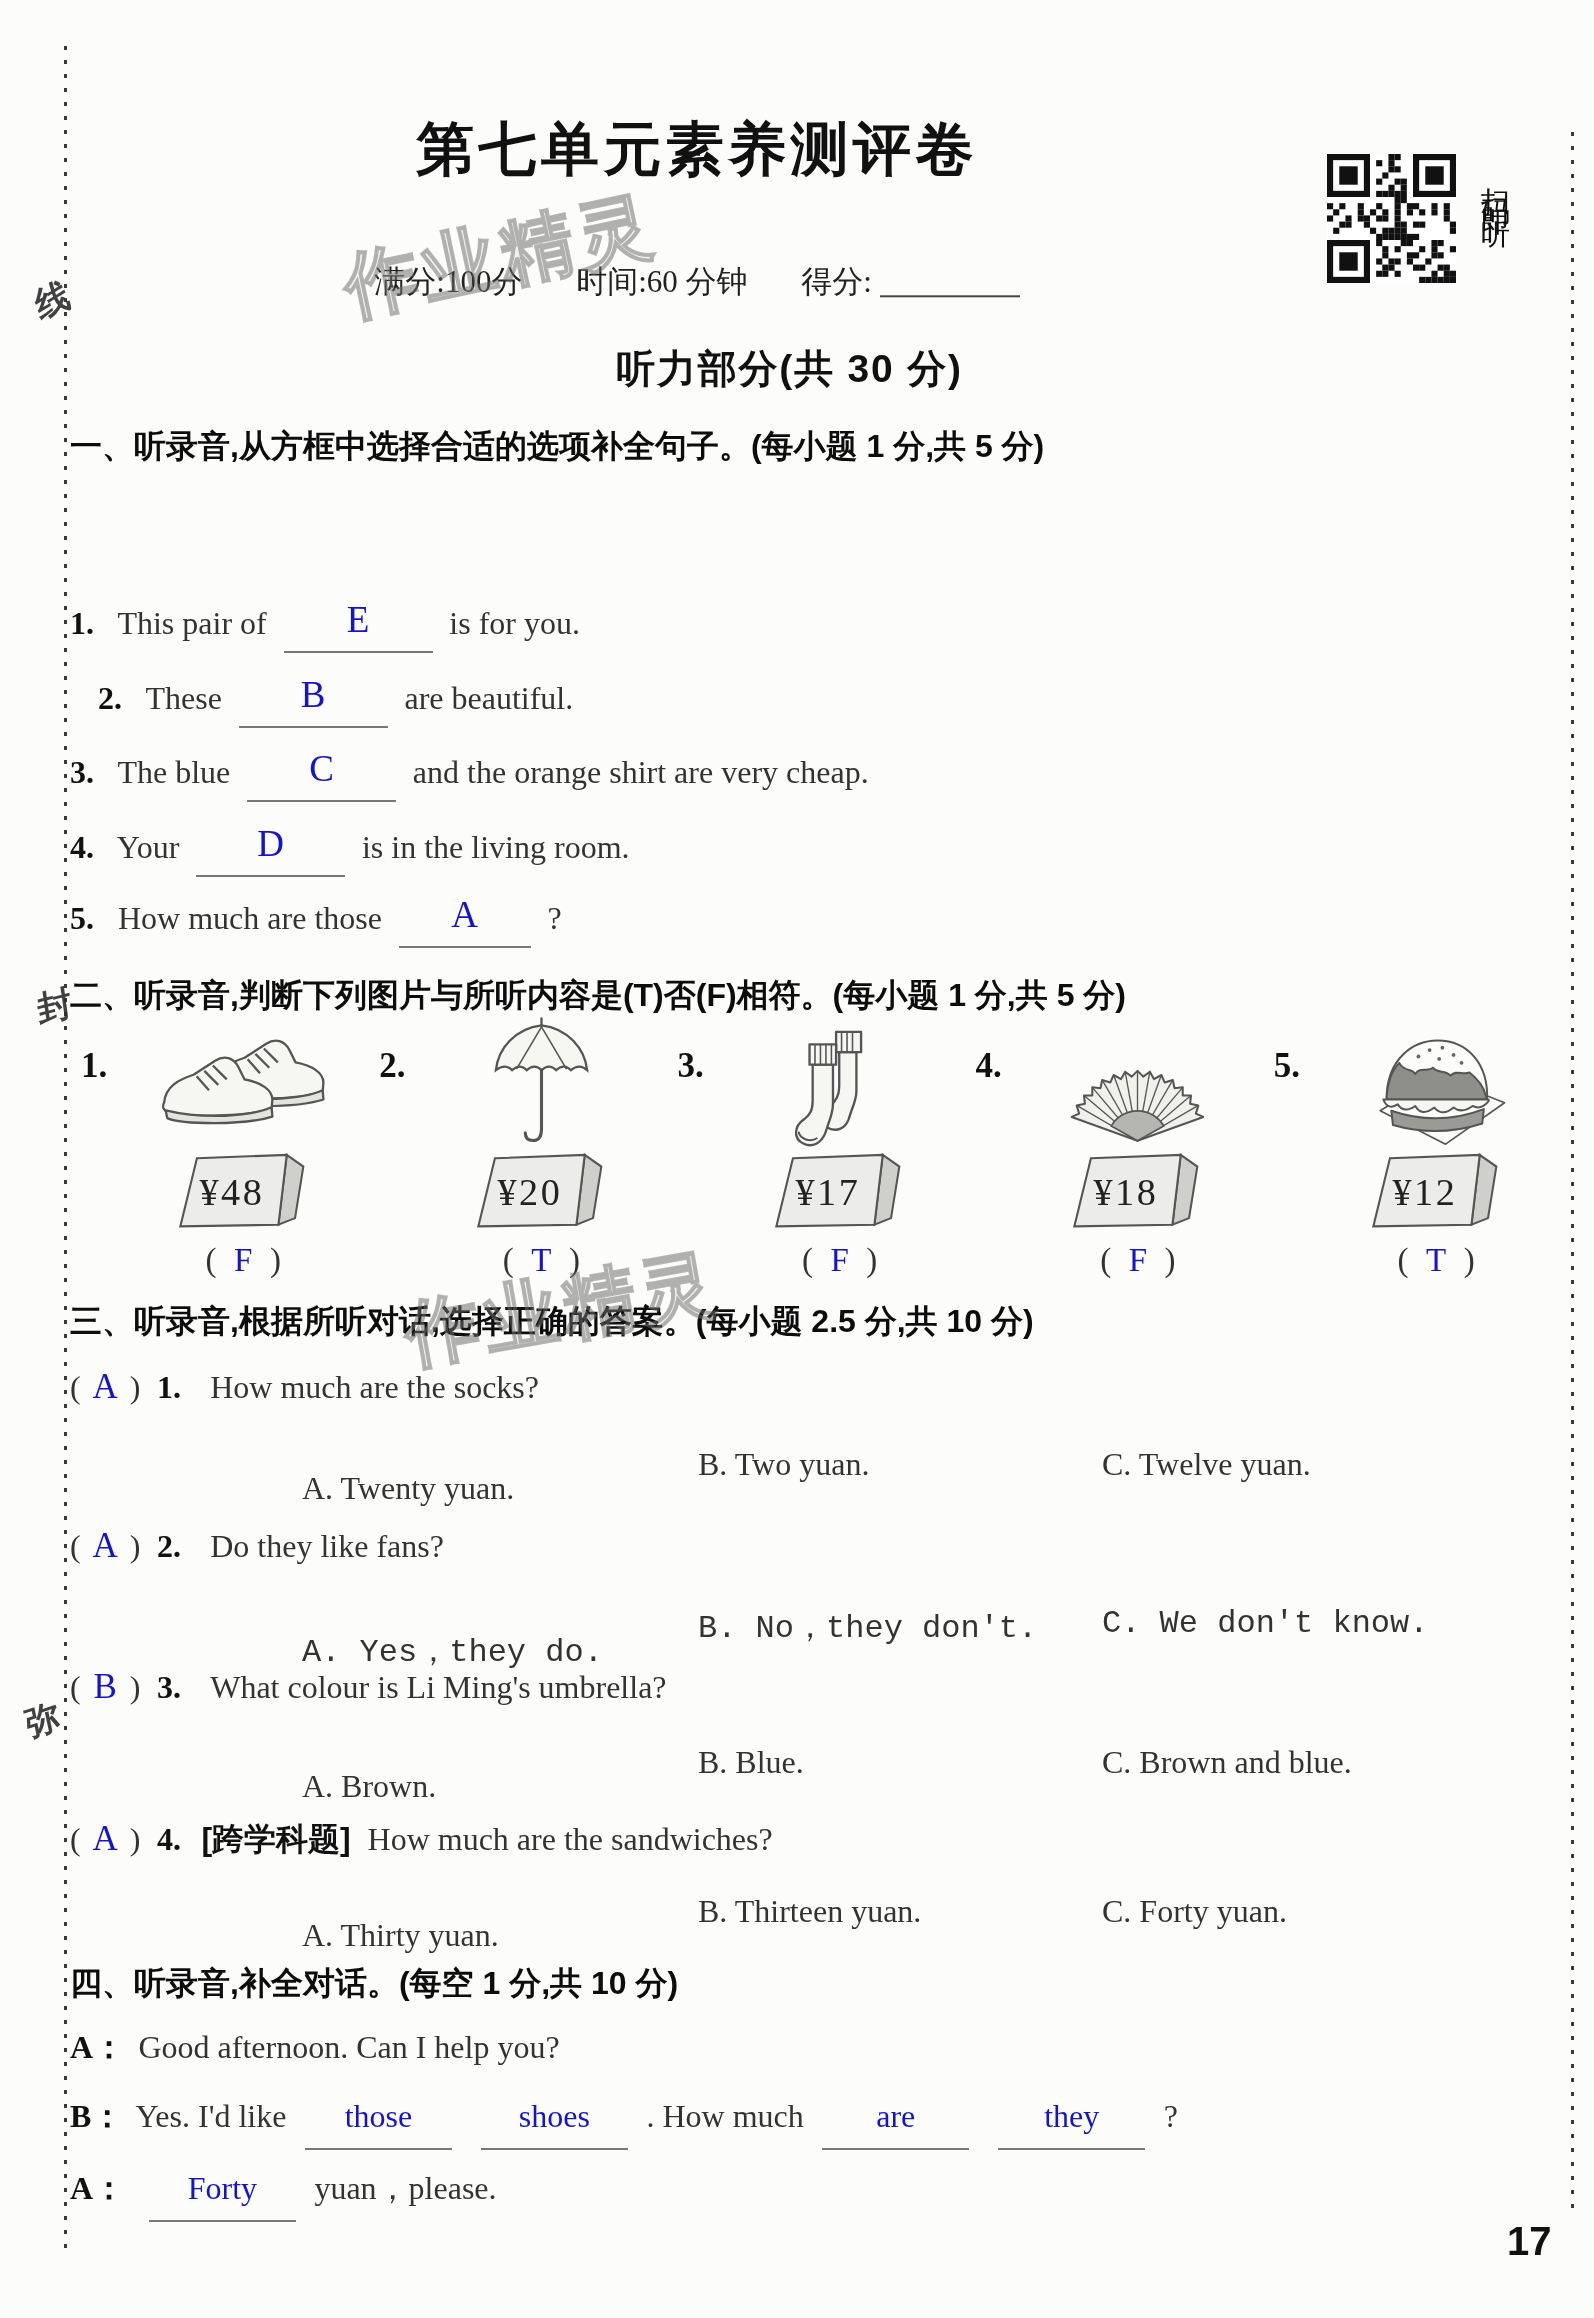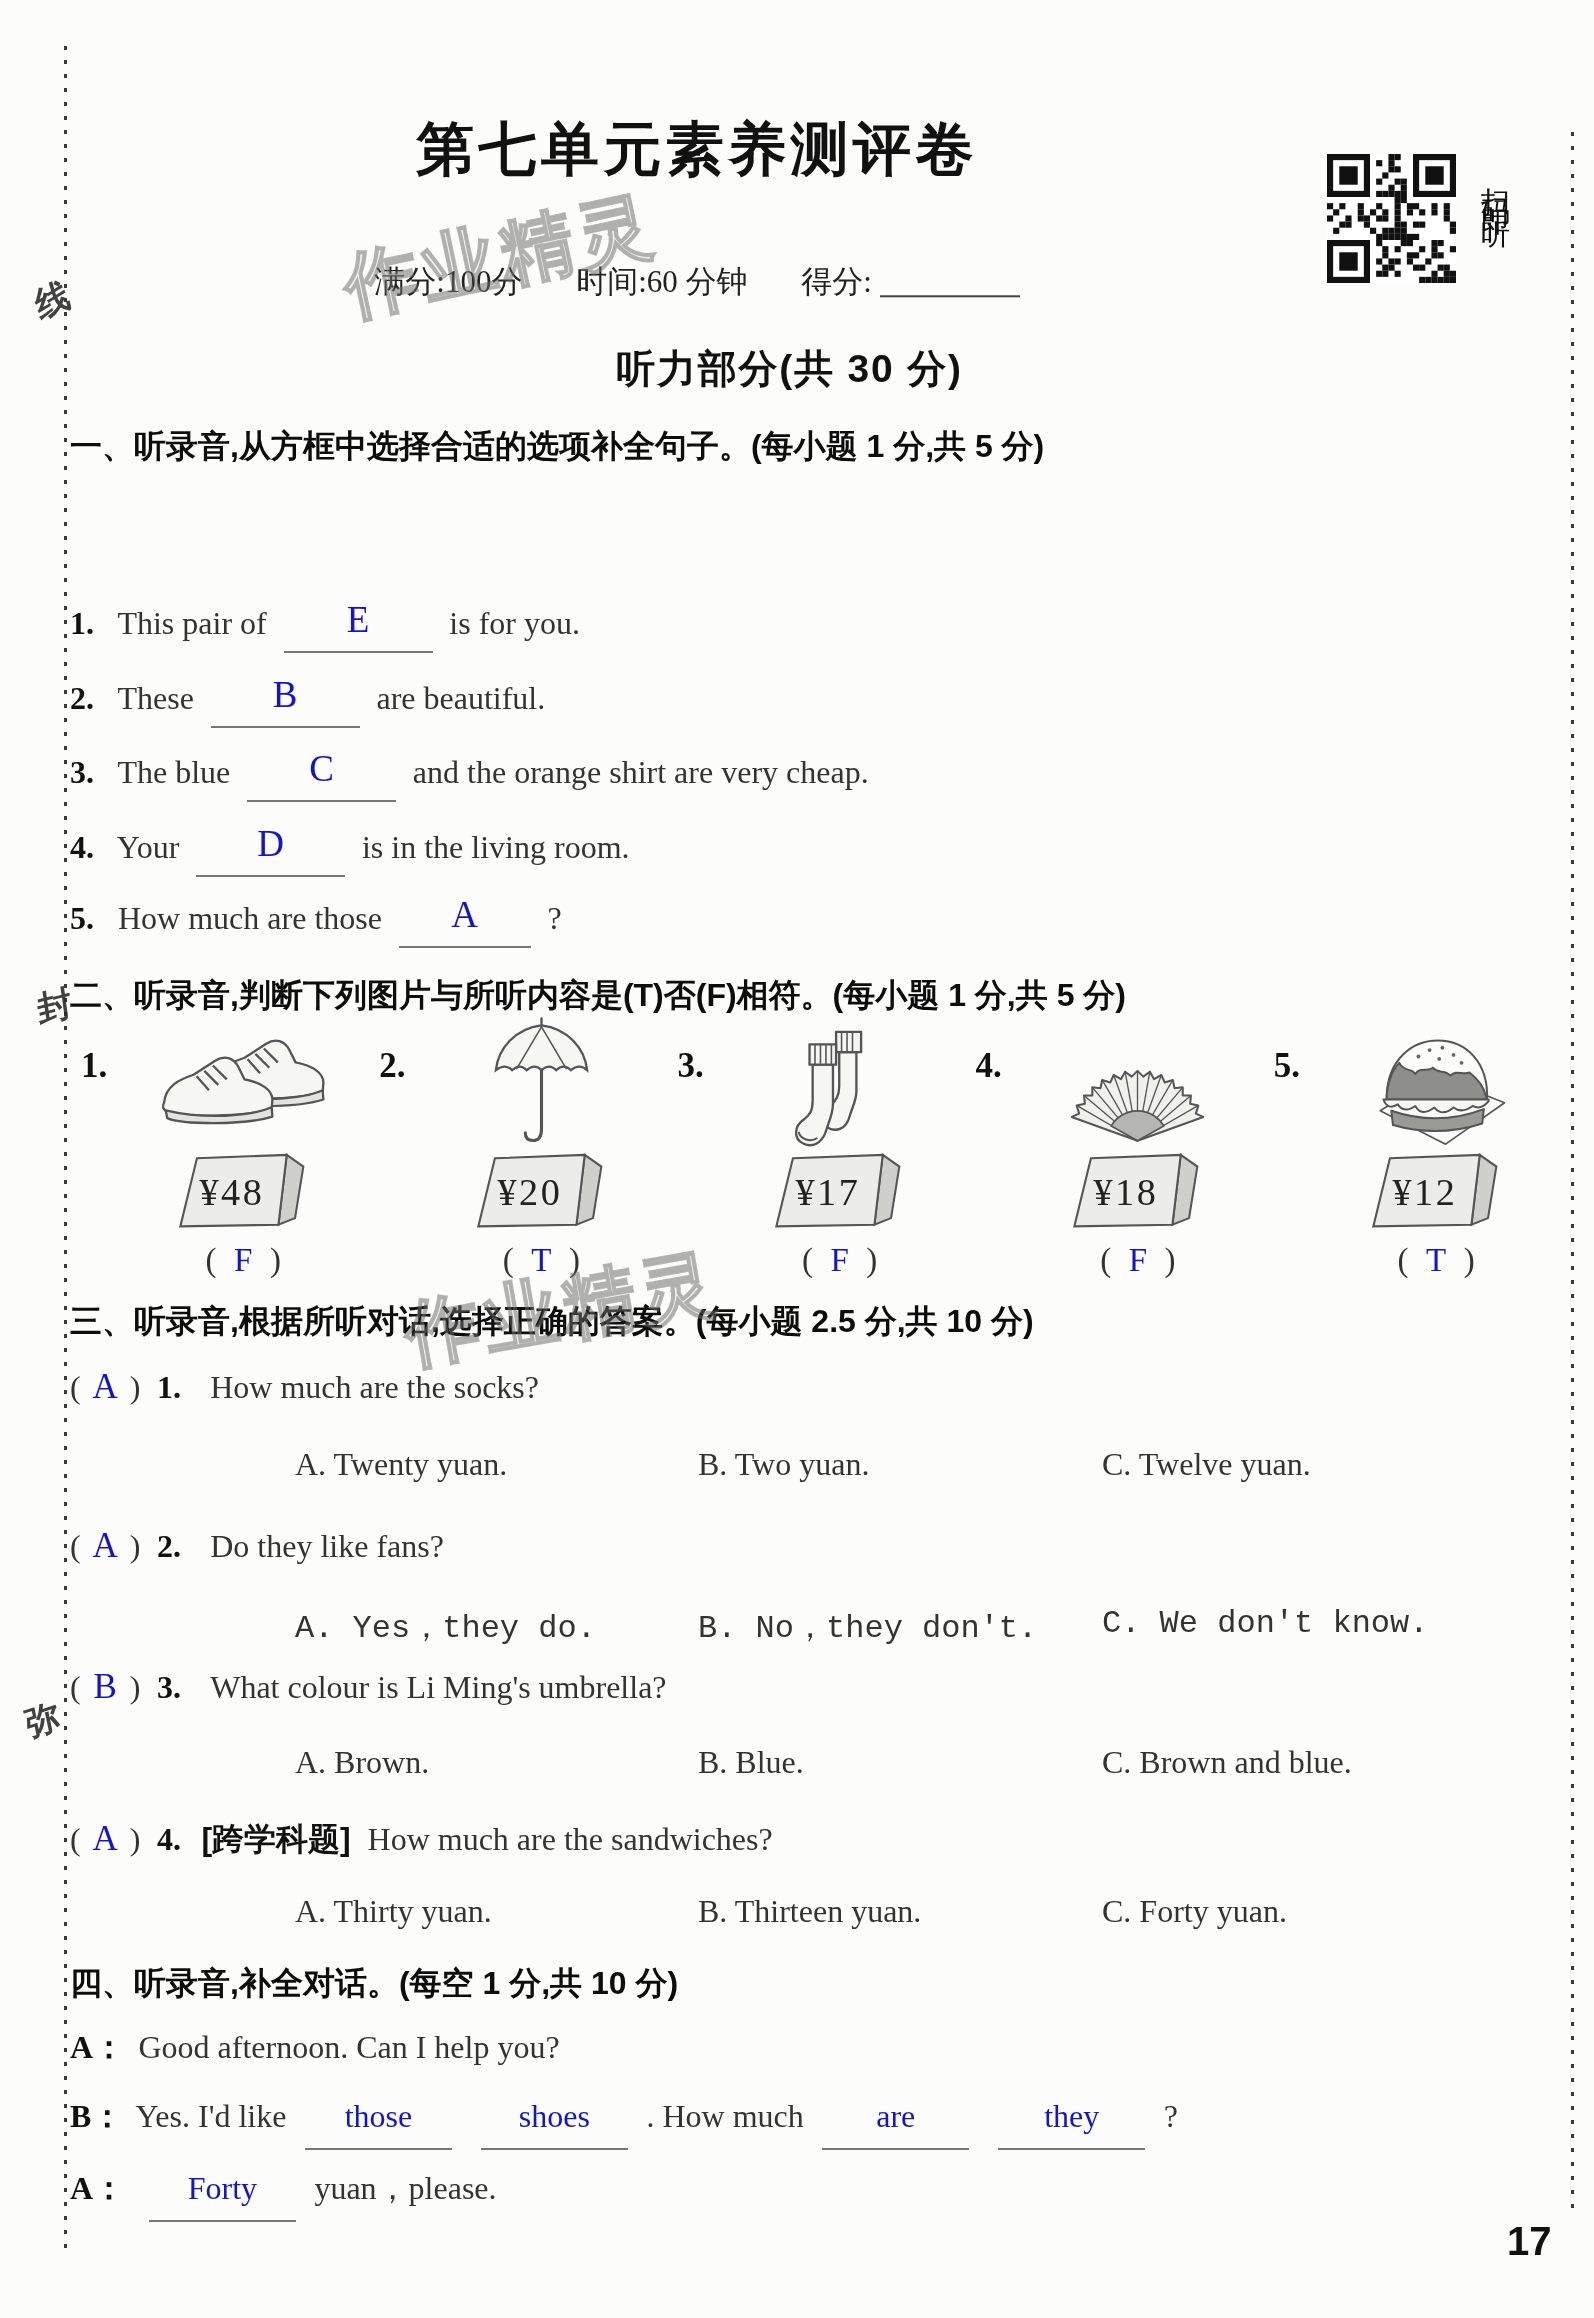--- a/index.html
+++ b/index.html
@@ -59,21 +59,21 @@
   .p2-ans .par{margin:0 17.5px;}
   .blue-ans{color:var(--blue);}
   
   .q-line{left:70px;width:1491px;font-size:32px;color:#333;white-space:nowrap;}
   .q-line .par{color:#333;}
   .q-line .q-ans{display:inline-block;width:49px;text-align:center;color:var(--blue);font-size:35px;}
   .q-line .num{font-weight:700;color:#111;margin:0 12.3px 0 8.8px;}
   .q-line .qtag{font-family:var(--sans);font-weight:700;color:#111;margin-right:8.8px;}
   .opts{left:70px;width:1491px;height:46px;font-size:32px;color:#333;}
   .opts span{position:absolute;white-space:nowrap;}
-  .opt-a{left:225px;} .opt-b{left:628px;} .opt-c{left:1032px;}
+  .opt-a{left:232px;margin-top:24px;} .opt-b{left:628px;} .opt-c{left:1032px;}
   
   .dlg{left:70px;width:1491px;font-size:32px;color:#333;white-space:nowrap;}
   .dlg .spk{font-weight:700;color:#111;margin-right:5.3px;}
   .blank2{display:inline-block;width:147px;border-bottom:2.6px solid #777;text-align:center;
     height:39px;vertical-align:-10.5px;margin:0 10.5px;}
   .blank2 .ans{color:var(--blue);font-size:32px;position:relative;top:-10.5px;}
   .page-num{left:1507px;top:2219px;font-family:var(--sans);font-weight:700;font-size:40px;color:#111;}
 </style>
 </head>
 <body>
@@ -219,21 +219,21 @@
   <div class="abs qr-caption">扫码即听</div>
 
   <div class="abs part-heading" style="top:425px;">一、听录音,从方框中选择合适的选项补全句子。(每小题 1 分,共 5 分)</div>
 
   <div class="abs sentence" style="top:605px;">
     <span class="num">1.</span>
     <span>This pair of</span>
     <span class="blank w170"><span class="ans">E</span></span>
     <span>is for you.</span>
   </div>
-  <div class="abs sentence" style="top:680px;">
+  <div class="abs sentence" style="top:680px;margin-left:28px;">
     <span class="num">2.</span>
     <span>These</span>
     <span class="blank w170"><span class="ans">B</span></span>
     <span>are beautiful.</span>
   </div>
   <div class="abs sentence" style="top:754px;">
     <span class="num">3.</span>
     <span>The blue</span>
     <span class="blank w170"><span class="ans">C</span></span>
     <span>and the orange shirt are very cheap.</span>

